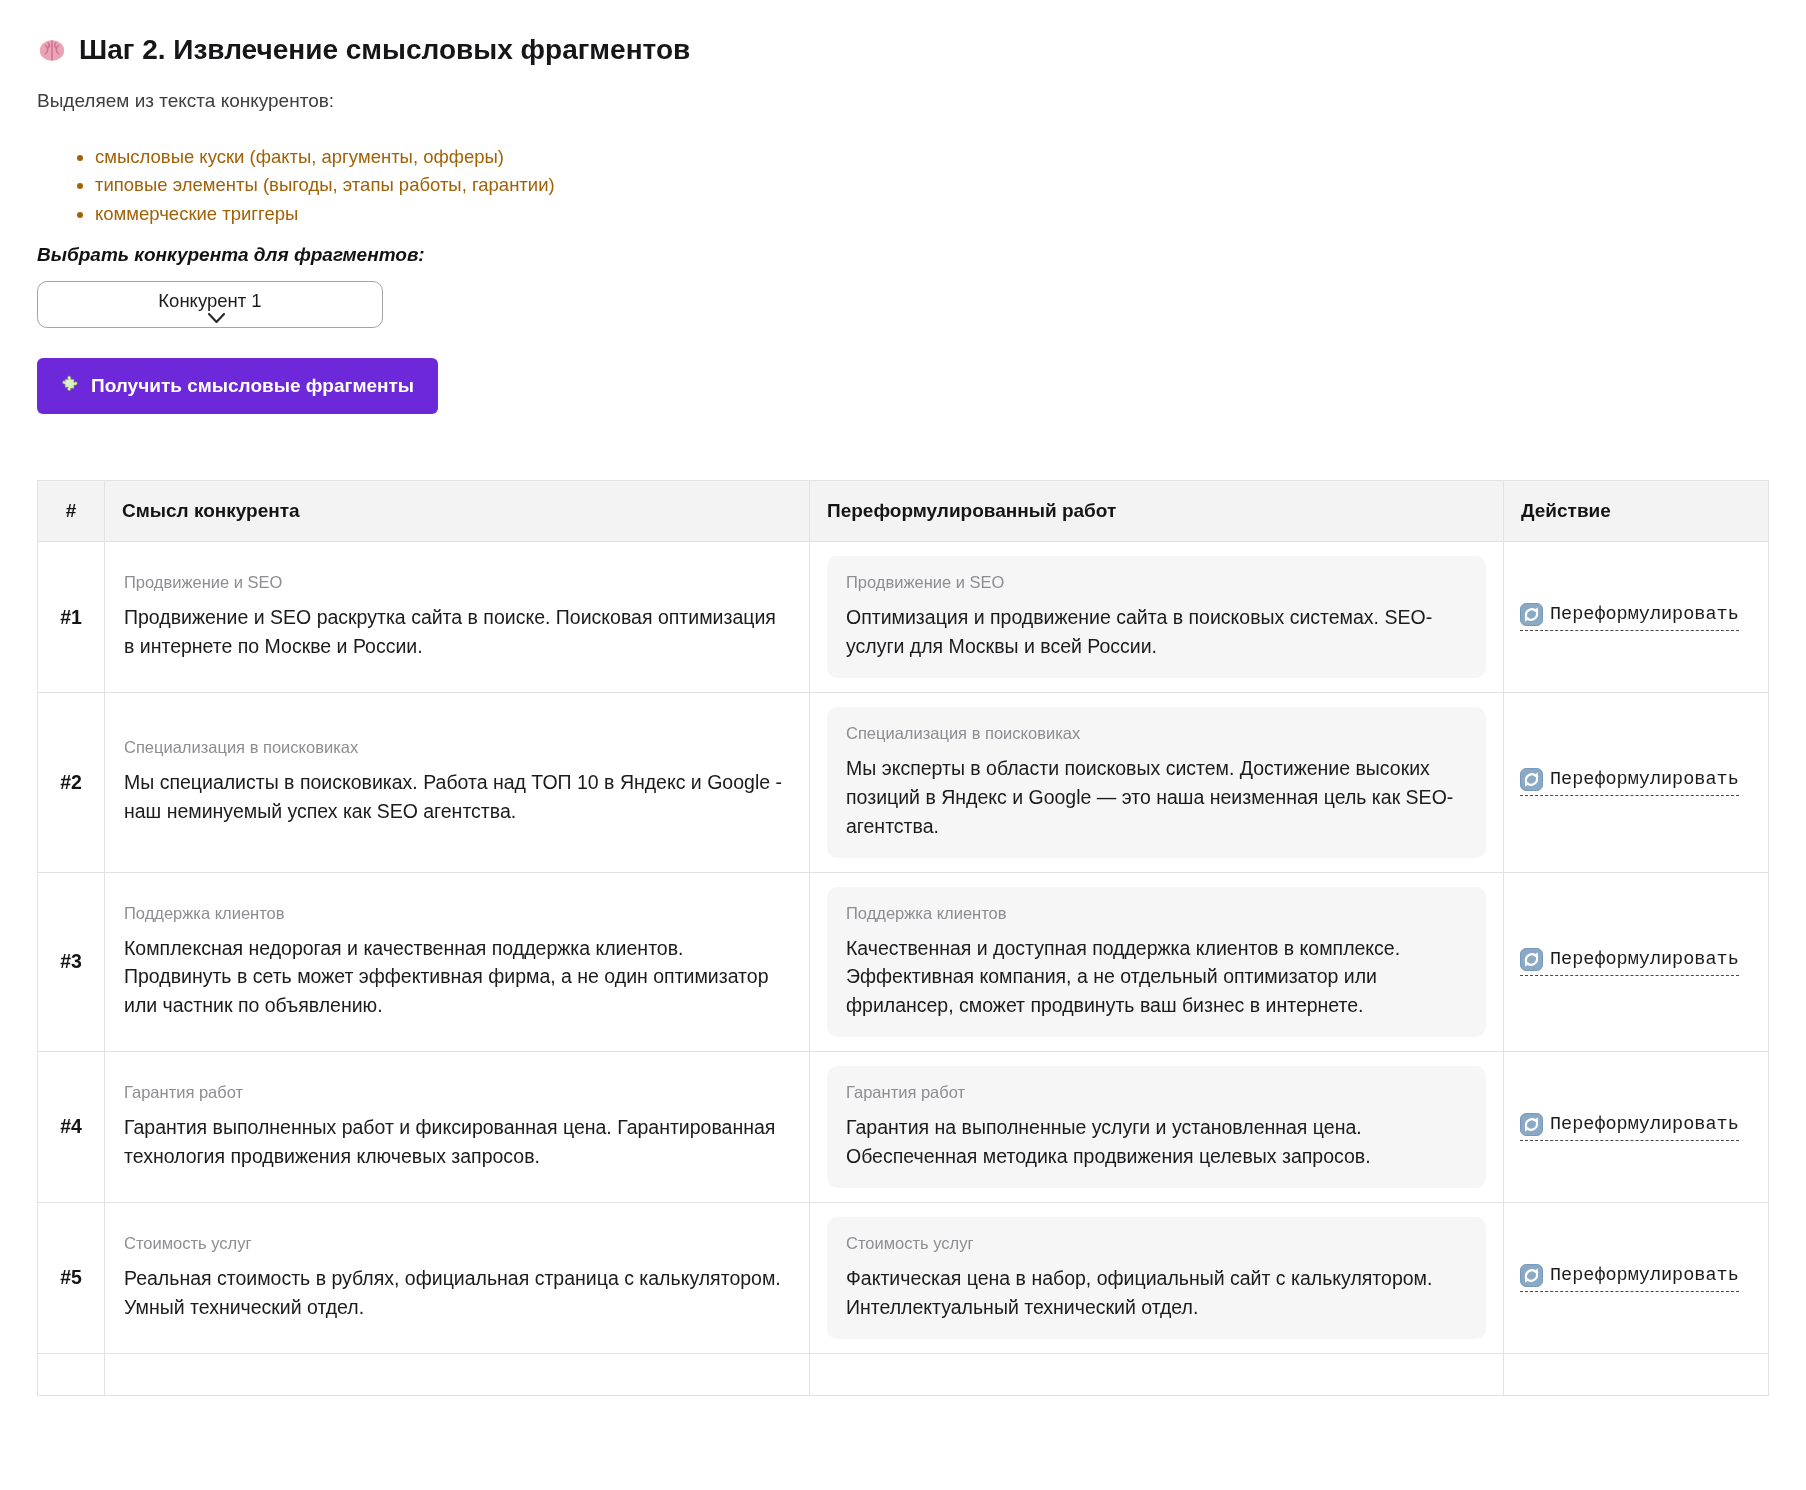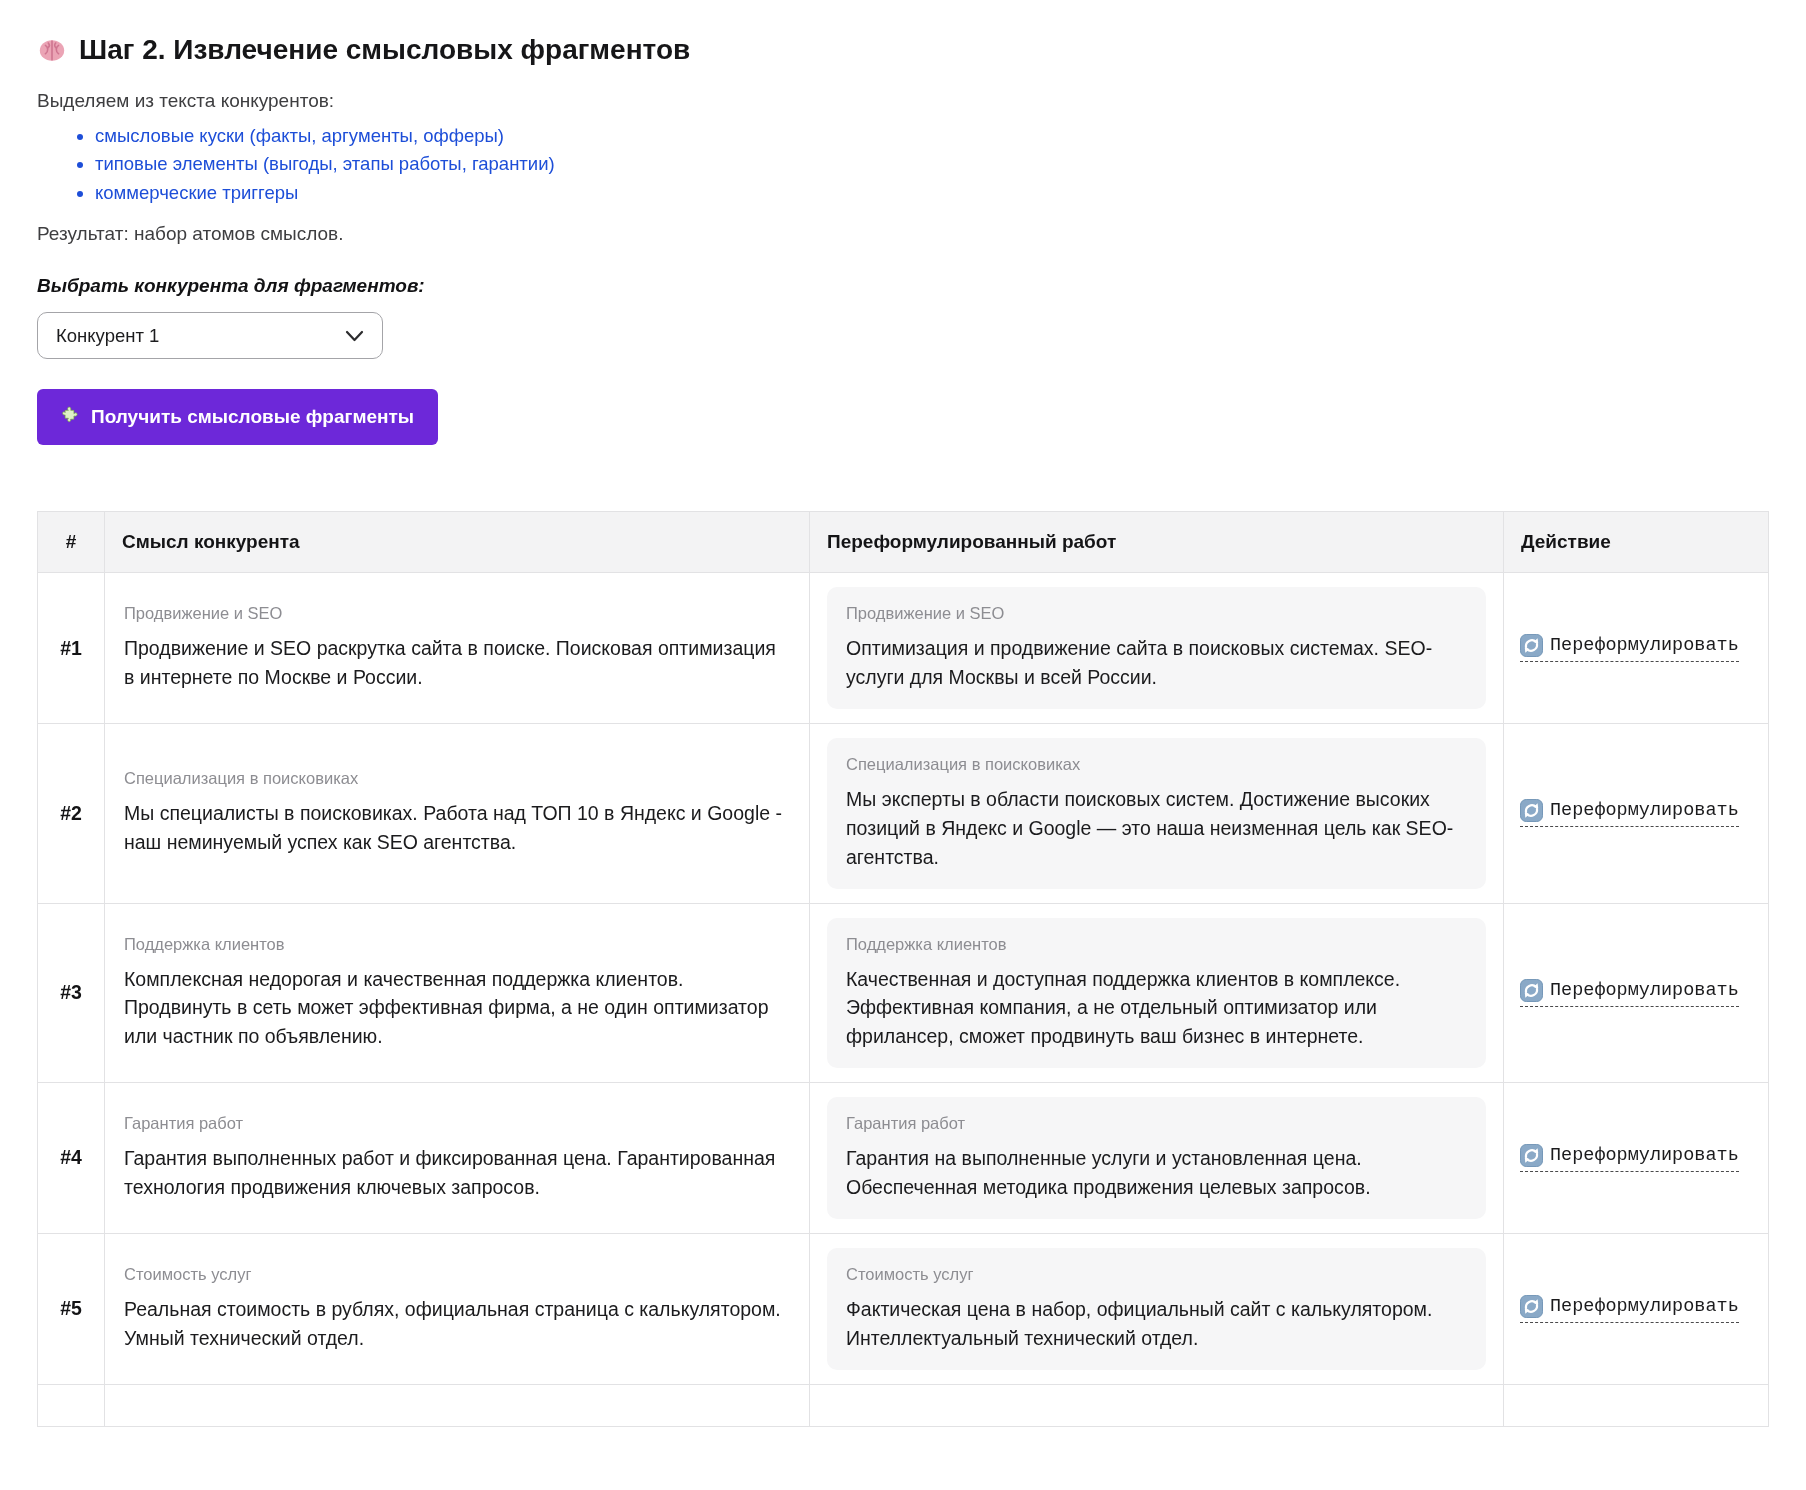--- a/index.html
+++ b/index.html
@@ -16,38 +16,38 @@
   .page-title {
     display: flex; align-items: center; gap: 12px;
     font-size: 28px; font-weight: 700; color: #161618;
     margin: 8px 0 24px 0;
   }
   .page-title .emoji-icon { flex: 0 0 auto; display: inline-flex; }
 
   .intro-text { font-size: 19px; color: #3e3e40; margin: 0 0 8px 0; }
 
   .extract-list {
-    margin: 12px 0 18px 0; padding-left: 58px;
-    font-size: 18.5px; color: #1d4ed8; line-height: 1.32;
+    margin: 33px 0 18px 0; padding-left: 58px;
+    font-size: 18.5px; color: #a16207; line-height: 1.32;
   }
   .extract-list li { margin: 0 0 4px 0; }
 
   .result-note { font-size: 19px; color: #3e3e40; margin: 18px 0 30px 0; }
 
   .select-label {
     display: block; font-size: 19px; font-weight: 700;
     color: #121214; margin: 0 0 15px 0; font-style: italic;
   }
 
   .select-box {
     width: 346px; height: 47px;
     border: 1.6px solid #a4a4a8; border-radius: 10px;
     display: flex; align-items: center; justify-content: space-between;
     padding: 8px 18px; cursor: pointer; background: #fff;
-    font-size: 18.5px; color: #1c1c1e;
+    font-size: 18.5px; color: #1c1c1e; flex-direction: column;
   }
   .select-box .chev { display: inline-flex; margin-left: 12px; }
 
   .get-fragments-btn {
     margin-top: 30px;
     display: inline-flex; align-items: center; gap: 9px;
     background: #6d28d9; color: #ffffff;
     border: none; border-radius: 6px;
     padding: 0 24px; height: 56px;
     font-size: 19px; font-weight: 700;
@@ -122,21 +122,20 @@
   </h1>
 
   <p class="intro-text">Выделяем из текста конкурентов:</p>
 
   <ul class="extract-list">
     <li>смысловые куски (факты, аргументы, офферы)</li>
     <li>типовые элементы (выгоды, этапы работы, гарантии)</li>
     <li>коммерческие триггеры</li>
   </ul>
 
-  <p class="result-note">Результат: набор атомов смыслов.</p>
 
   <label class="select-label">Выбрать конкурента для фрагментов:</label>
 
   <div class="select-box">
     <span>Конкурент 1</span>
     <span class="chev">
       <svg width="19" height="12" viewBox="0 0 19 12">
         <path d="M2 2l7.5 8L17 2" fill="none" stroke="#2c2c2e" stroke-width="2.2" stroke-linecap="round" stroke-linejoin="round"></path>
       </svg>
     </span>

